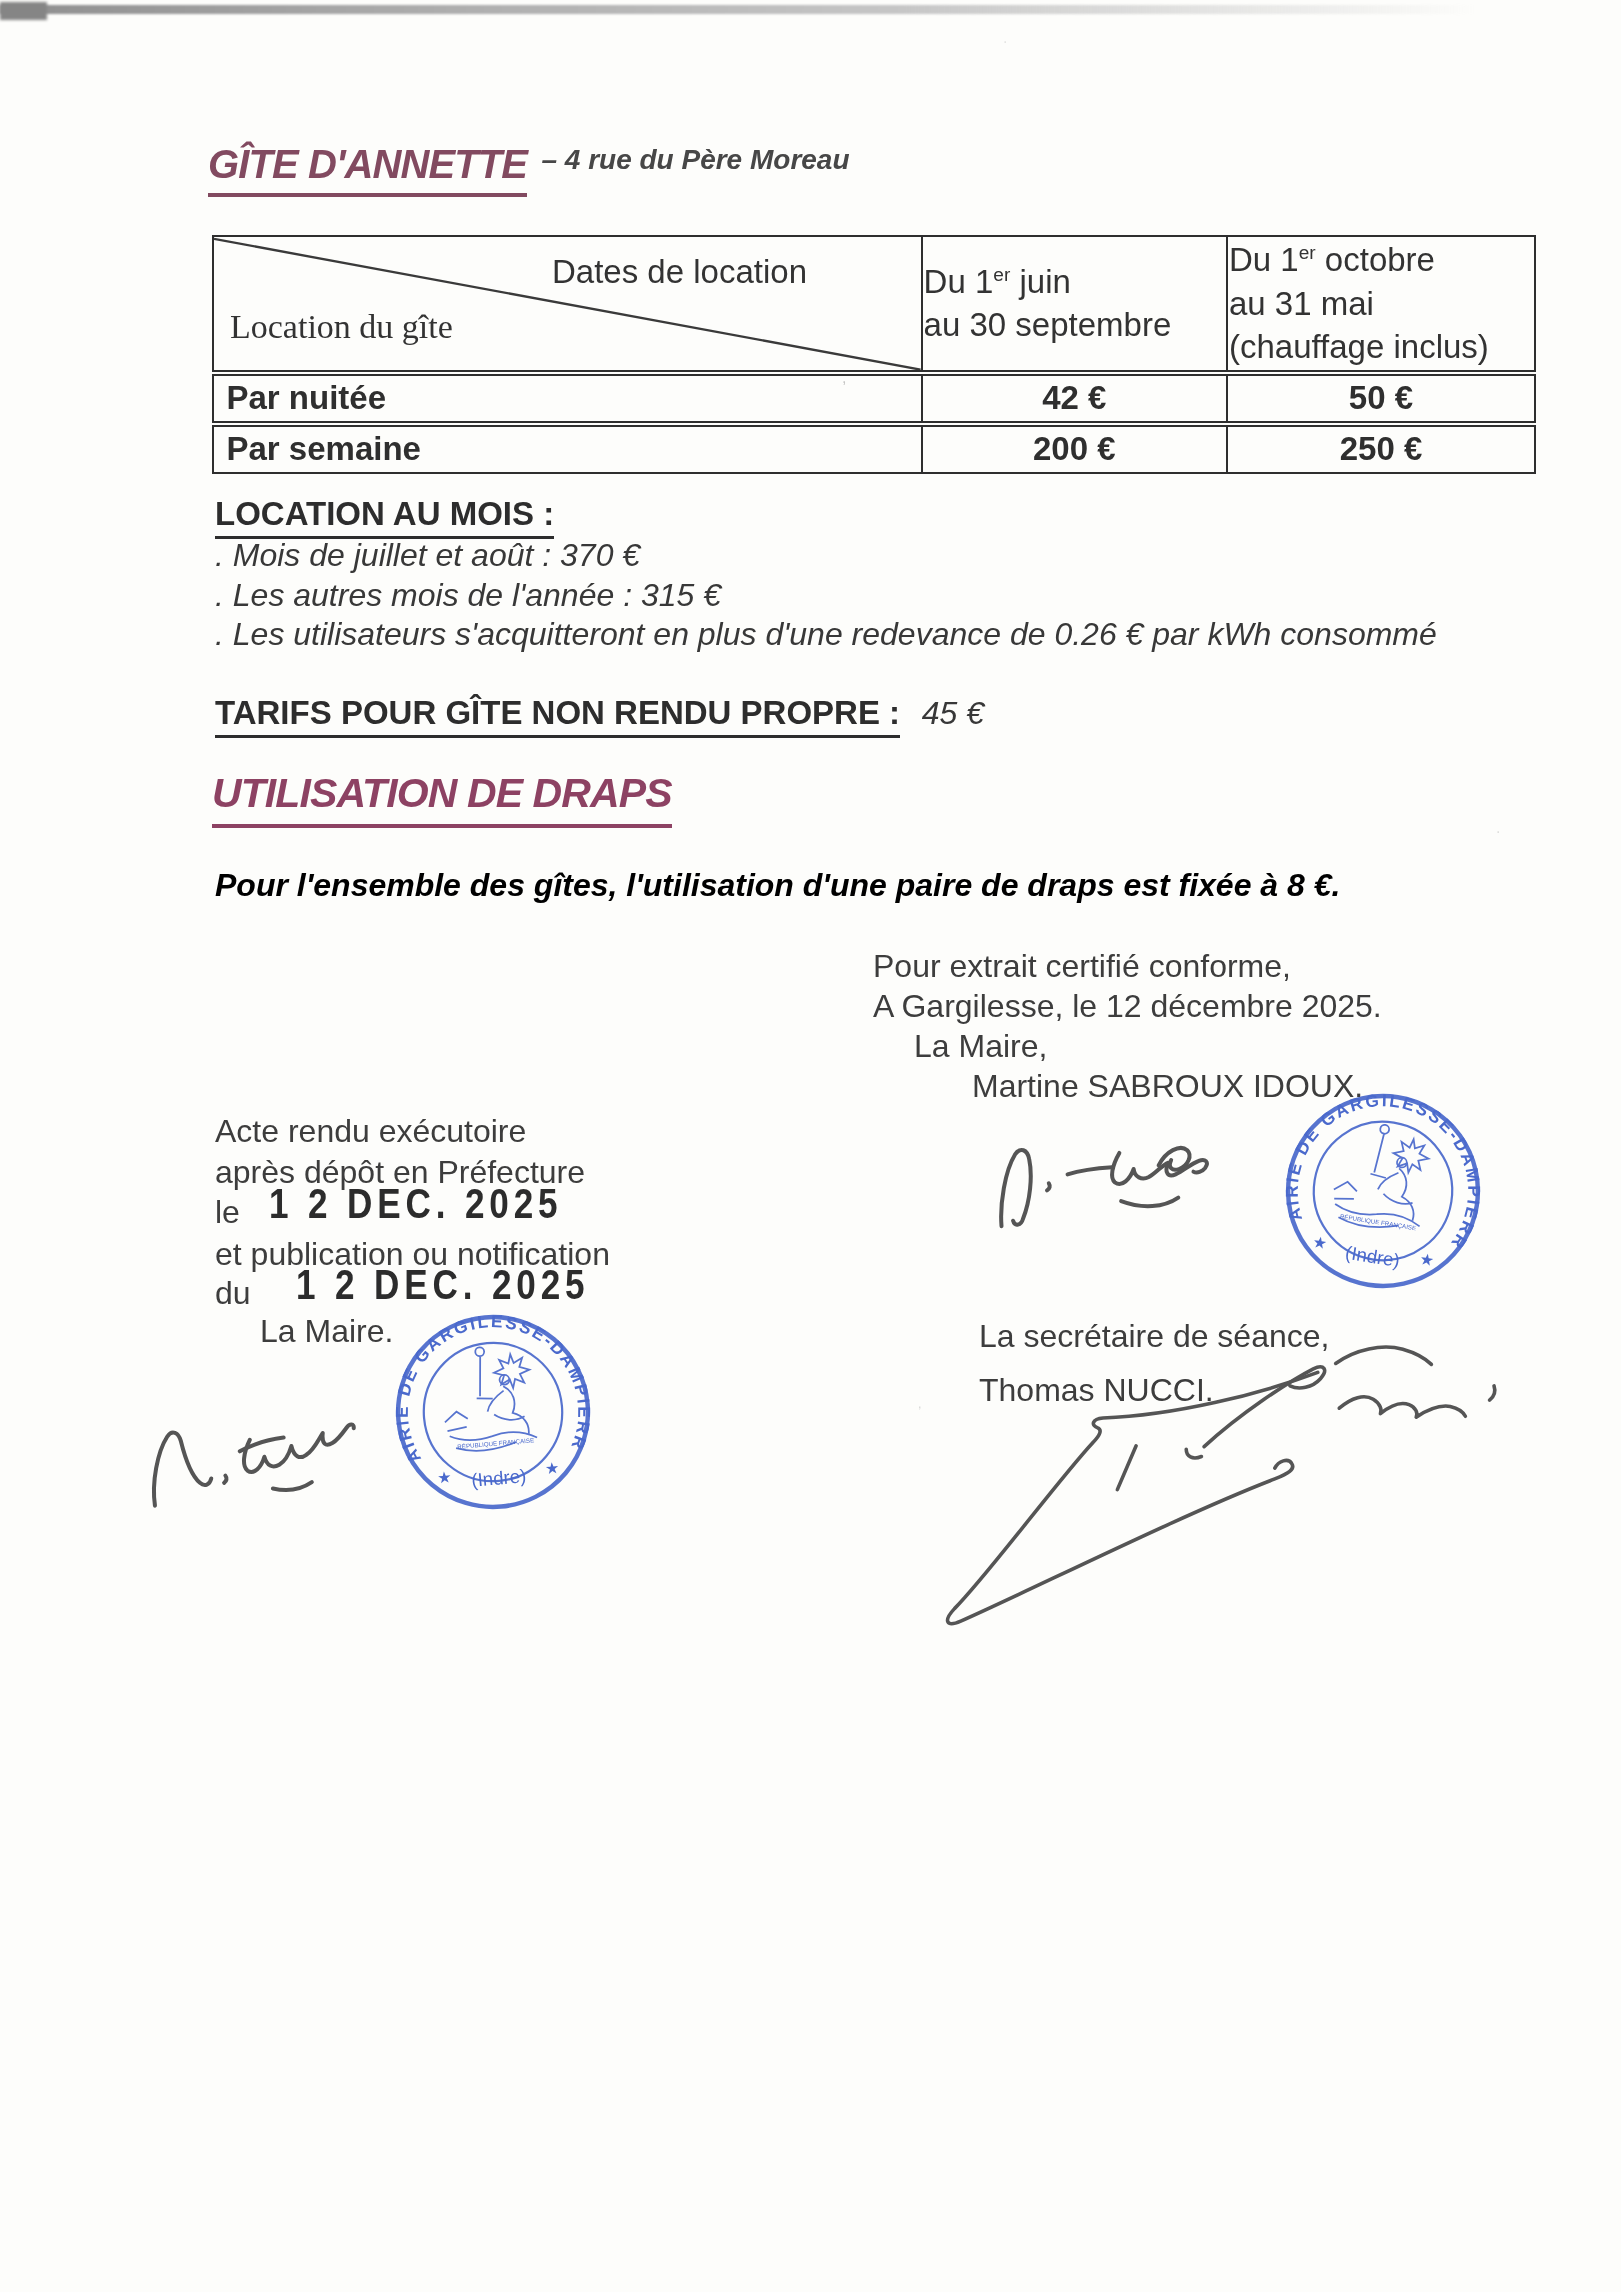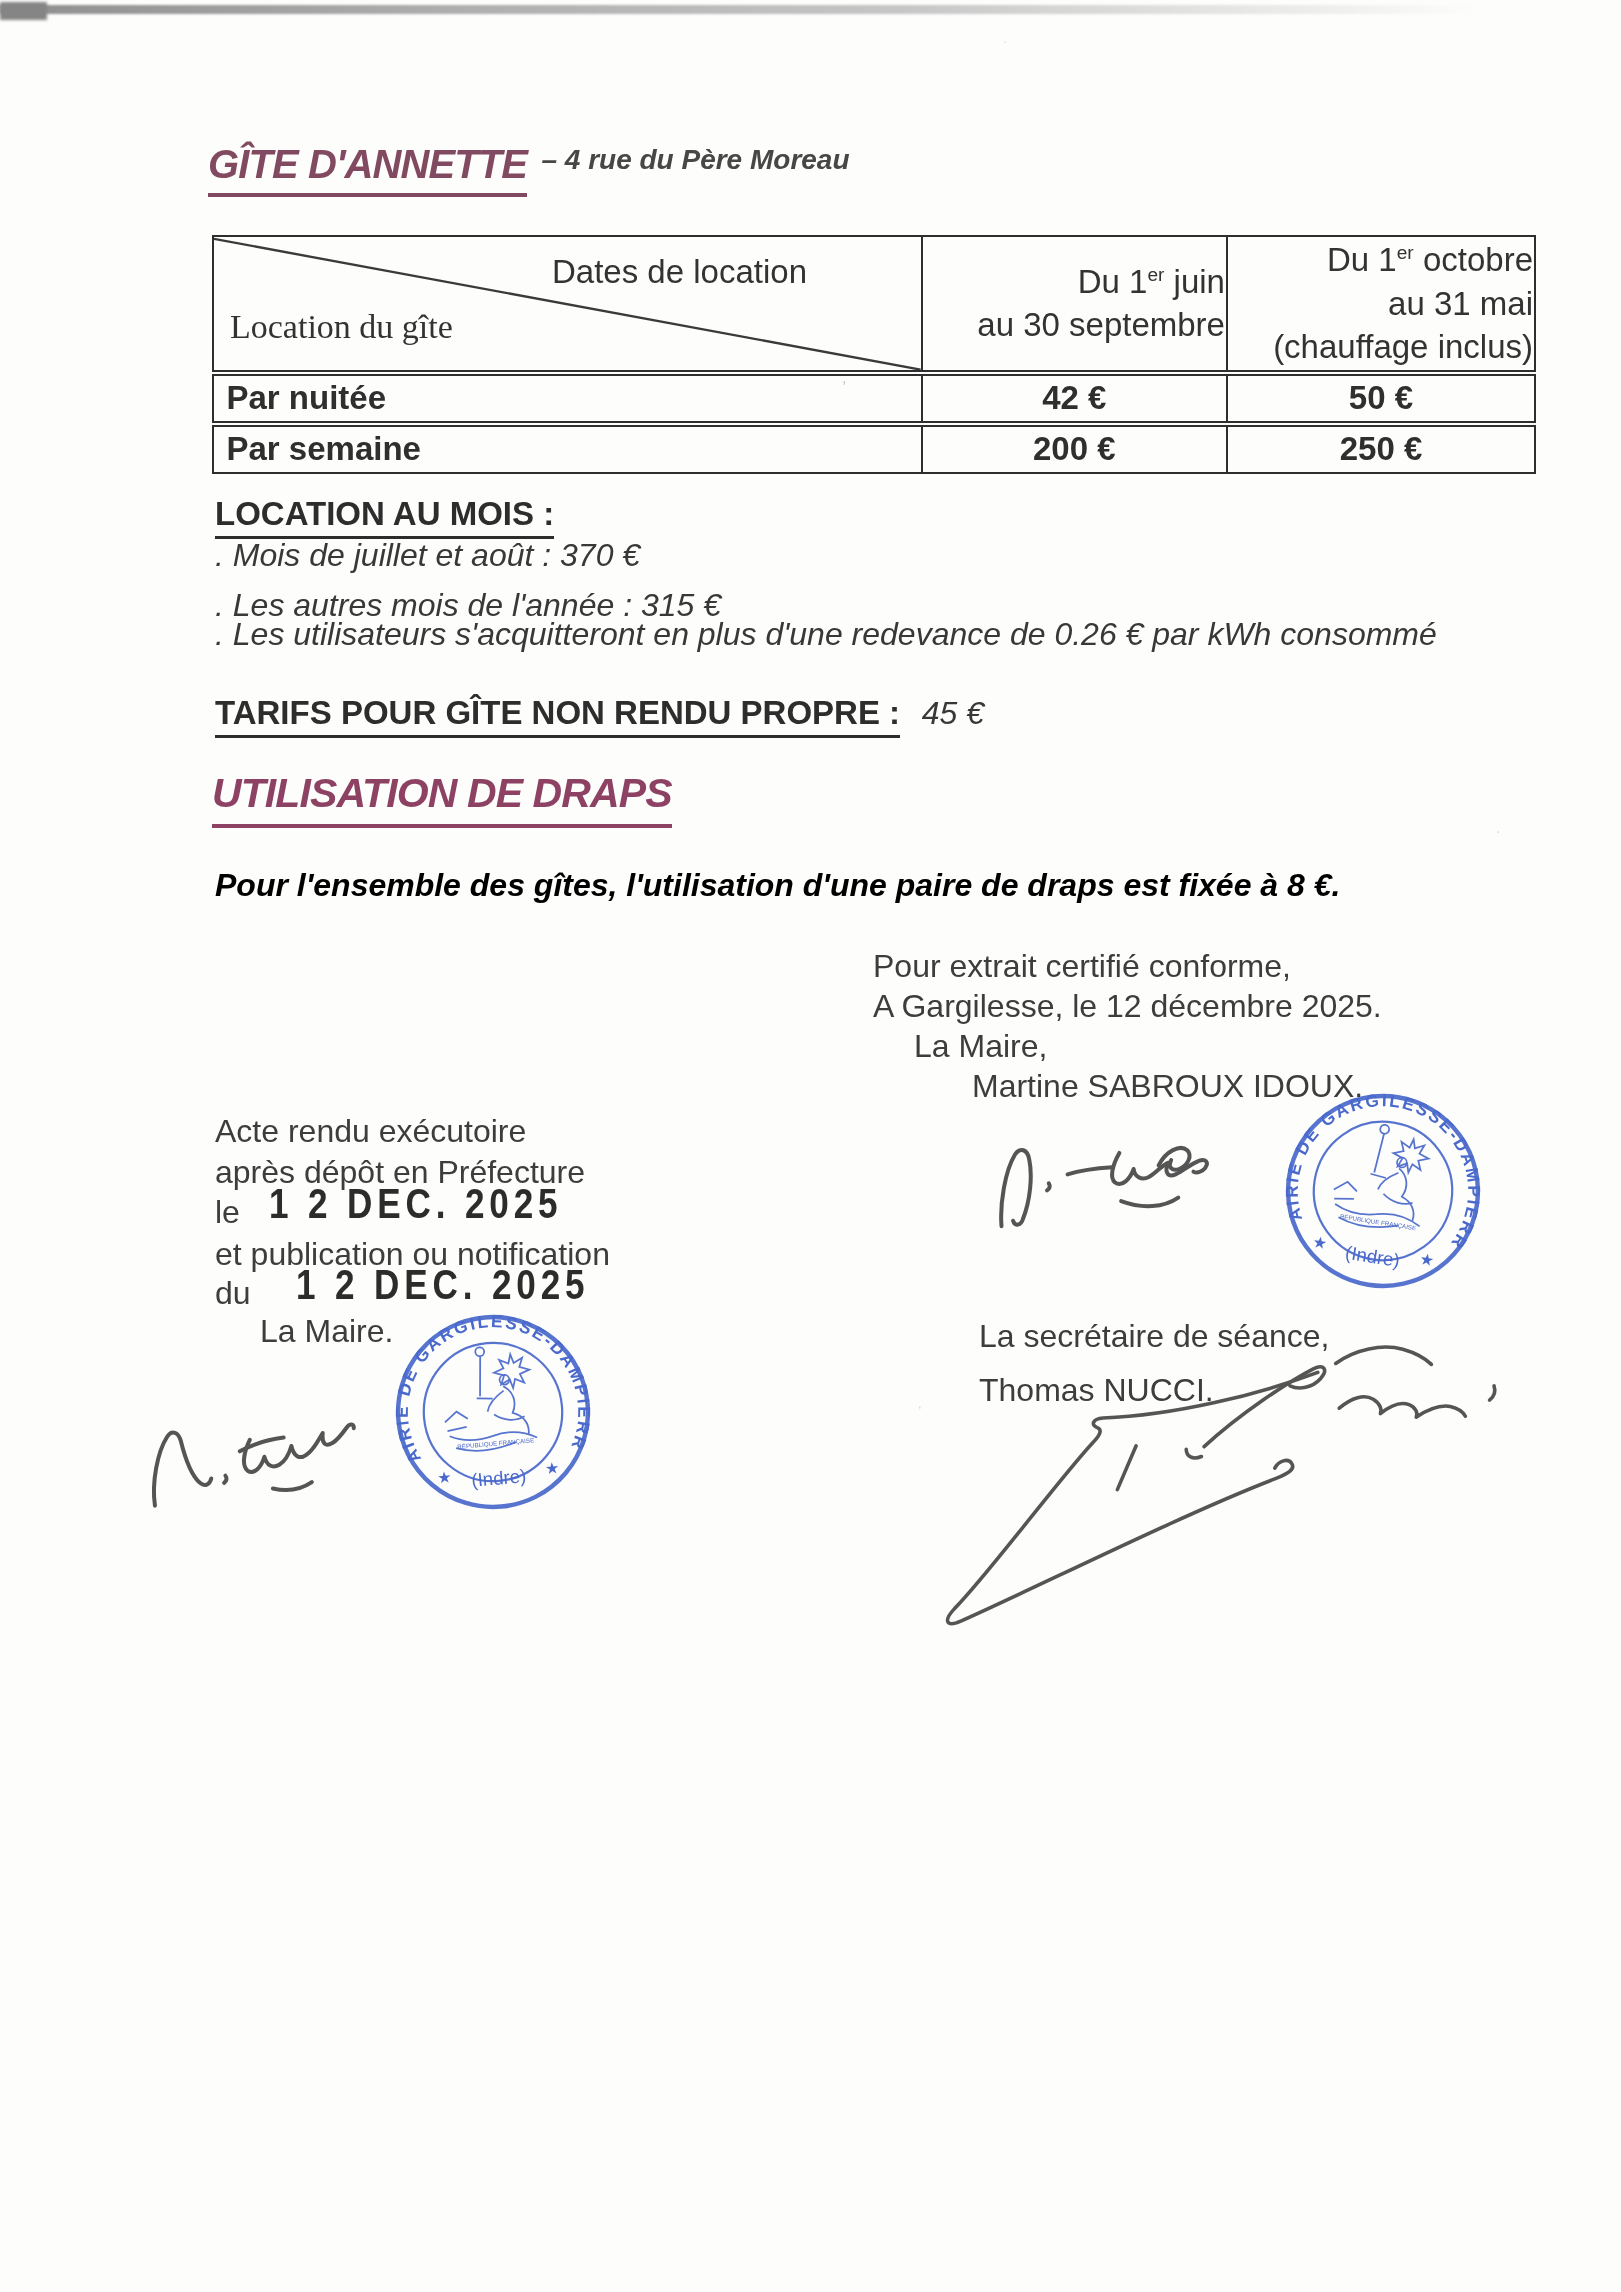--- a/index.html
+++ b/index.html
@@ -18,21 +18,21 @@
   .title-row{left:208px;top:142px;white-space:nowrap;}
   .doc-title{display:inline-block;font-size:40px;font-weight:bold;font-style:italic;
     color:#824a60;letter-spacing:-0.9px;border-bottom:4.5px solid #824a60;padding-bottom:6.3px;}
   .doc-title-suffix{display:inline-block;font-size:28px;font-style:italic;font-weight:600;
     color:#474747;margin-left:14.3px;vertical-align:9px;}
 
   
   table.pricing{left:212px;top:235px;width:1324px;border-collapse:collapse;position:absolute;
     font-size:33px;color:#333;}
   table.pricing td{border:2.7px solid #2e2e2e;}
-  tr.hdr td{height:125px;vertical-align:middle;text-align:right;border-bottom:6.3px double #2e2e2e;line-height:1.32;}
+  tr.hdr td{height:125px;vertical-align:middle;text-align:left;border-bottom:6.3px double #2e2e2e;line-height:1.32;}
   td.corner{position:relative;}
   .corner-top{position:absolute;top:12.5px;left:50%;transform:translateX(-6%);white-space:nowrap;}
   .corner-bottom{position:absolute;bottom:19.7px;left:16px;font-family:"Liberation Serif",serif;font-size:34px;white-space:nowrap;}
   .diag{position:absolute;inset:0;width:100%;height:100%;}
   tr.price-row td{height:43px;font-weight:bold;color:#2f2f2f;}
   tr.price-row td.lbl{padding-left:12.5px;text-align:left;}
   tr.price-row td.val{text-align:center;}
   tr.price-row.first td{border-bottom:6.3px double #2e2e2e;}
   sup{font-size:0.58em;vertical-align:super;}
 
@@ -98,21 +98,21 @@
       <td class="val">200 €</td>
       <td class="val">250 €</td>
     </tr>
   </tbody>
     </table>
 
   <div class="abs sec-heading" style="left:215px;top:495px;">
     <span class="h-ul">LOCATION AU MOIS :</span>
   </div>
   <div class="abs body-line" style="left:215px;top:537px;">. Mois de juillet et août : 370 €</div>
-  <div class="abs body-line" style="left:215px;top:577px;margin-top:10px;">. Les autres mois de l'année : 315 €</div>
+  <div class="abs body-line" style="left:215px;top:577px;">. Les autres mois de l'année : 315 €</div>
   <div class="abs body-line" style="left:215px;top:616px;">. Les utilisateurs s'acquitteront en plus d'une redevance de 0.26 € par kWh consommé</div>
 
   <div class="abs sec-heading" style="left:215px;top:694px;">
     <span class="h-ul">TARIFS POUR GÎTE NON RENDU PROPRE :</span>
     <span class="body-line" style="margin-left:12.5px;">45 €</span>
   </div>
 
   <div class="abs" style="left:212px;top:770px;">
     <span class="sheets-heading">UTILISATION DE DRAPS</span>
   </div>

